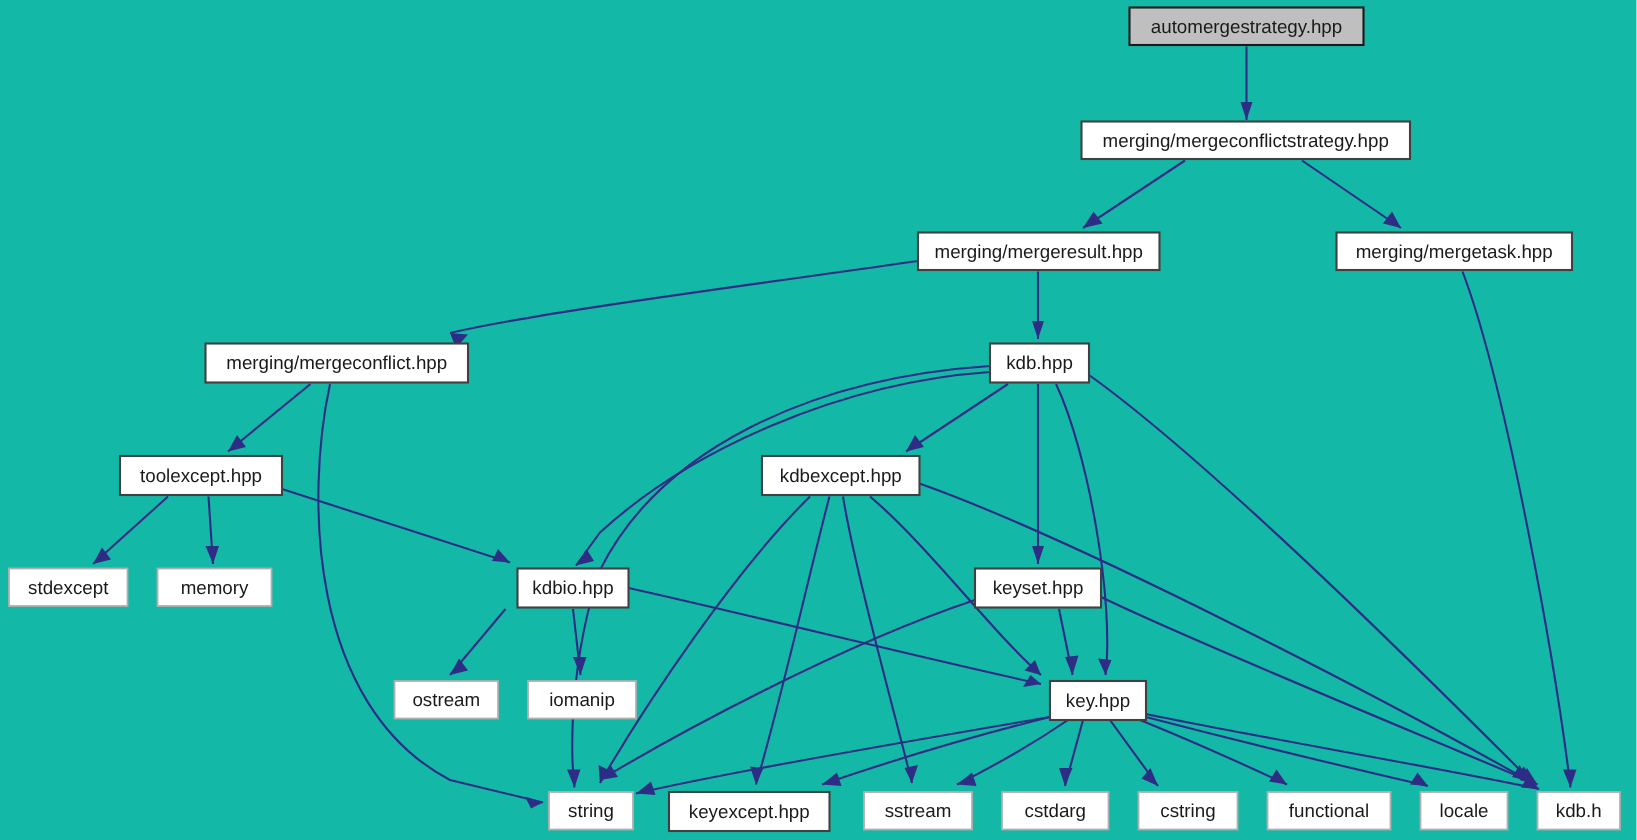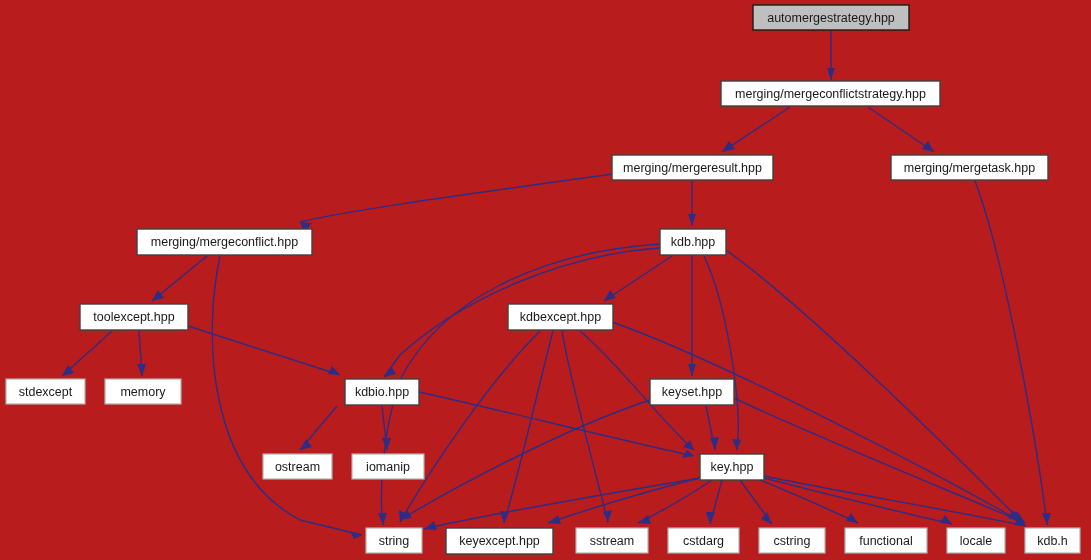--- a/index.html
+++ b/index.html
@@ -4,21 +4,21 @@
 <style>
   html, body {
     margin: 0;
     padding: 0;
     background: #ffffff;
   }
   #graph-root {
     position: relative;
     width: 1091px;
     height: 560px;
-    background: #b91c1c;
+    background: #14b8a6;
     font-family: "Liberation Sans", sans-serif;
     overflow: hidden;
   }
   svg.graph-canvas {
     position: absolute;
     left: 0;
     top: 0;
     width: 1091px;
     height: 560px;
   }

